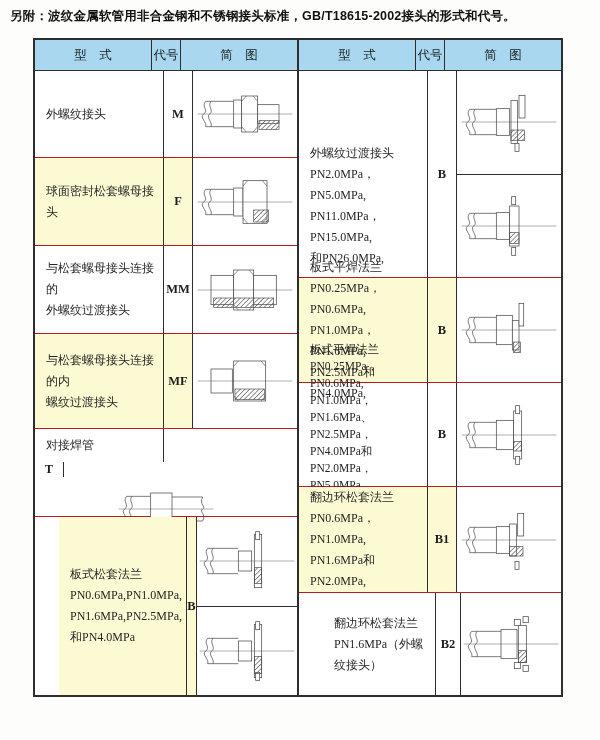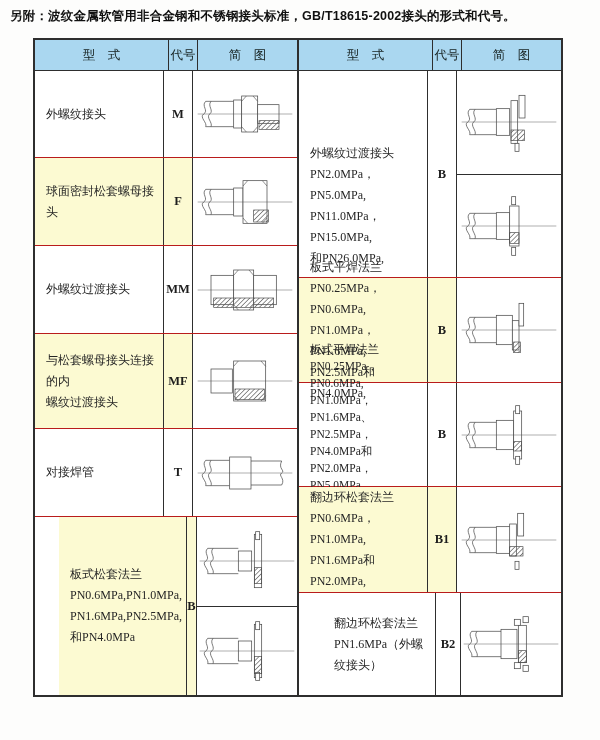--- a/index.html
+++ b/index.html
@@ -21,21 +21,21 @@
   .half + .half{border-left:2px solid #2e2e2e;}
   .hrow{
     display:flex;height:31px;box-sizing:border-box;
     background:var(--hdr,#aad7f0);border-bottom:1px solid #2e2e2e;
   }
   .hcell{
     box-sizing:border-box;display:flex;align-items:center;justify-content:center;
     font-size:12.5px;color:#15201f;border-right:1px solid #2e2e2e;
   }
   .hcell:last-child{border-right:none;}
-  .w-type{width:134px;} .w-code{width:29px;} .w-diag{flex:1;}
+  .w-type{width:117px;} .w-code{width:29px;} .w-diag{flex:1;}
   .row{display:flex;box-sizing:border-box;border-bottom:1px solid #b91c1c;background:#fff;}
   .row:last-child{border-bottom:none;margin-left:24px;}
   .c{box-sizing:border-box;border-right:1px solid #2e2e2e;}
   .c-type{
     width:129px;display:flex;flex-direction:column;justify-content:center;
     padding:6px 4px 6px 11px;font-size:12px;line-height:21px;color:#252525;
   }
   .c-type.low{justify-content:flex-end;padding-bottom:8px;}
   .c-type.tight{line-height:17px;font-size:11.5px;}
   .c-code{
@@ -106,20 +106,21 @@
               <path d="M72,24 L79,16 M108,24 L101,16
                   M72,72 L79,80 M108,72 L101,80" stroke="#4a4a4a" stroke-width="0.9" fill="none"></path>
               <rect x="88" y="60" width="22" height="18" stroke="#4a4a4a" stroke-width="1" fill="url(#hatch)"></rect>
               <line x1="4" y1="48" x2="146" y2="48" stroke="#555" stroke-width="0.7"></line>
             </svg>
           </div>
         </div>
       </div>
       <div class="row" style="height: 88px;">
         <div class="c c-type">
+          <div class="tline">与松套螺母接头连接的</div>
           <div class="tline">外螺纹过渡接头</div>
         </div>
         <div class="c c-code">MM</div>
         <div class="c c-diag">
           <div class="dcell">
             <svg viewBox="0 0 150 96" width="100" height="64" class="fit">
               <rect x="24" y="26" width="34" height="44" stroke="#4a4a4a" stroke-width="1.1" fill="#ffffff"></rect>
               <rect x="58" y="18" width="30" height="60" stroke="#4a4a4a" stroke-width="1.1" fill="#ffffff"></rect>
               <path d="M58,26 L65,18 M88,26 L81,18
                   M58,70 L65,78 M88,70 L81,78" stroke="#4a4a4a" stroke-width="0.9" fill="none"></path>
@@ -142,21 +143,21 @@
               <rect x="24" y="30" width="32" height="36" stroke="#4a4a4a" stroke-width="1.1" fill="#ffffff"></rect>
               <rect x="58" y="18" width="48" height="60" stroke="#4a4a4a" stroke-width="1.1" fill="#ffffff"></rect>
               <path d="M58,26 L65,18 M106,26 L99,18
                   M58,70 L65,78 M106,70 L99,78" stroke="#4a4a4a" stroke-width="0.9" fill="none"></path>
               <rect x="60" y="60" width="44" height="16" stroke="#4a4a4a" stroke-width="1" fill="url(#hatch)"></rect>
               <line x1="4" y1="48" x2="146" y2="48" stroke="#555" stroke-width="0.7"></line>
             </svg>
           </div>
         </div>
       </div>
-      <div class="row" style="height: 88px;">
+      <div class="row" style="height: 88px; flex-direction: column;">
         <div class="c c-type">
           <div class="tline">对接焊管</div>
         </div>
         <div class="c c-code">T</div>
         <div class="c c-diag">
           <div class="dcell">
             <svg viewBox="0 0 150 96" width="100" height="64" class="fit">
               <path d="M16,29 H52 M16,67 H52
                   M16,29 C9,36 21,43 13,48 C6,53 19,61 16,67
                   M24,29 C18,36 29,43 22,48 C16,53 27,61 24,67" stroke="#4a4a4a" stroke-width="1.1" fill="none"></path>

